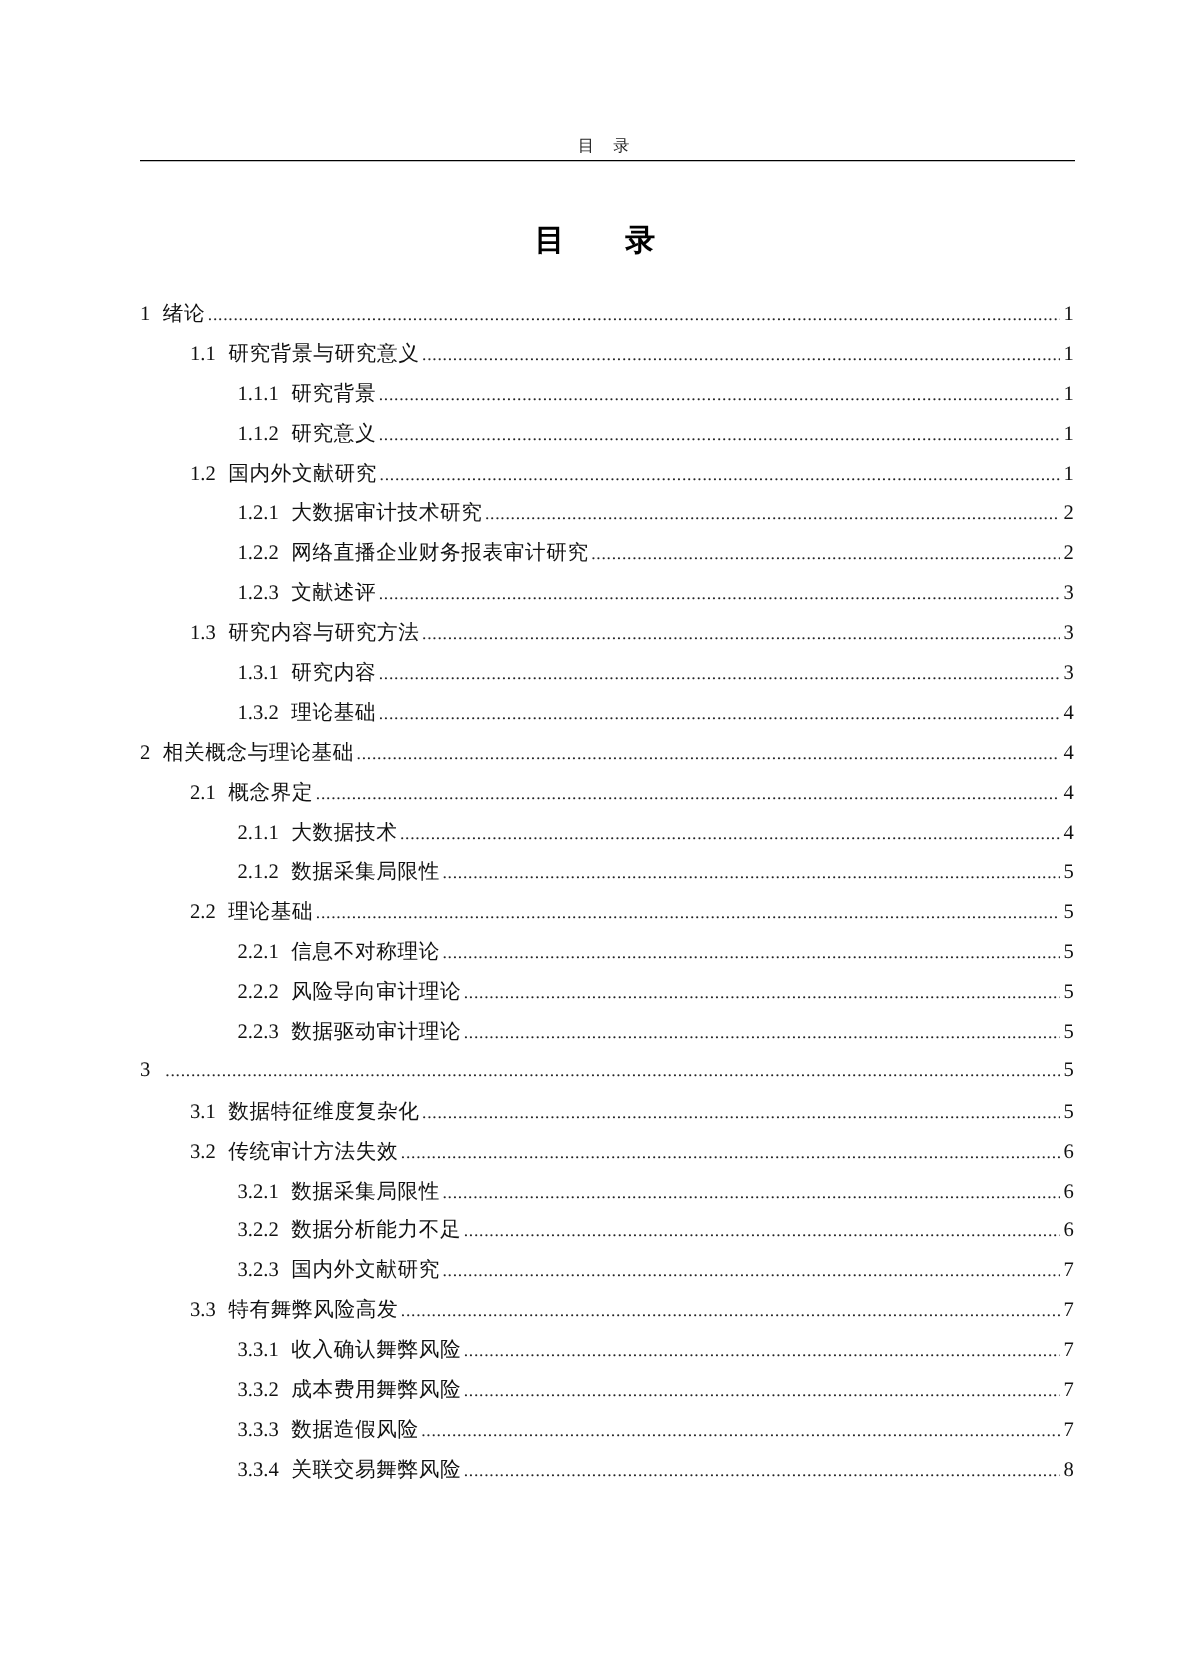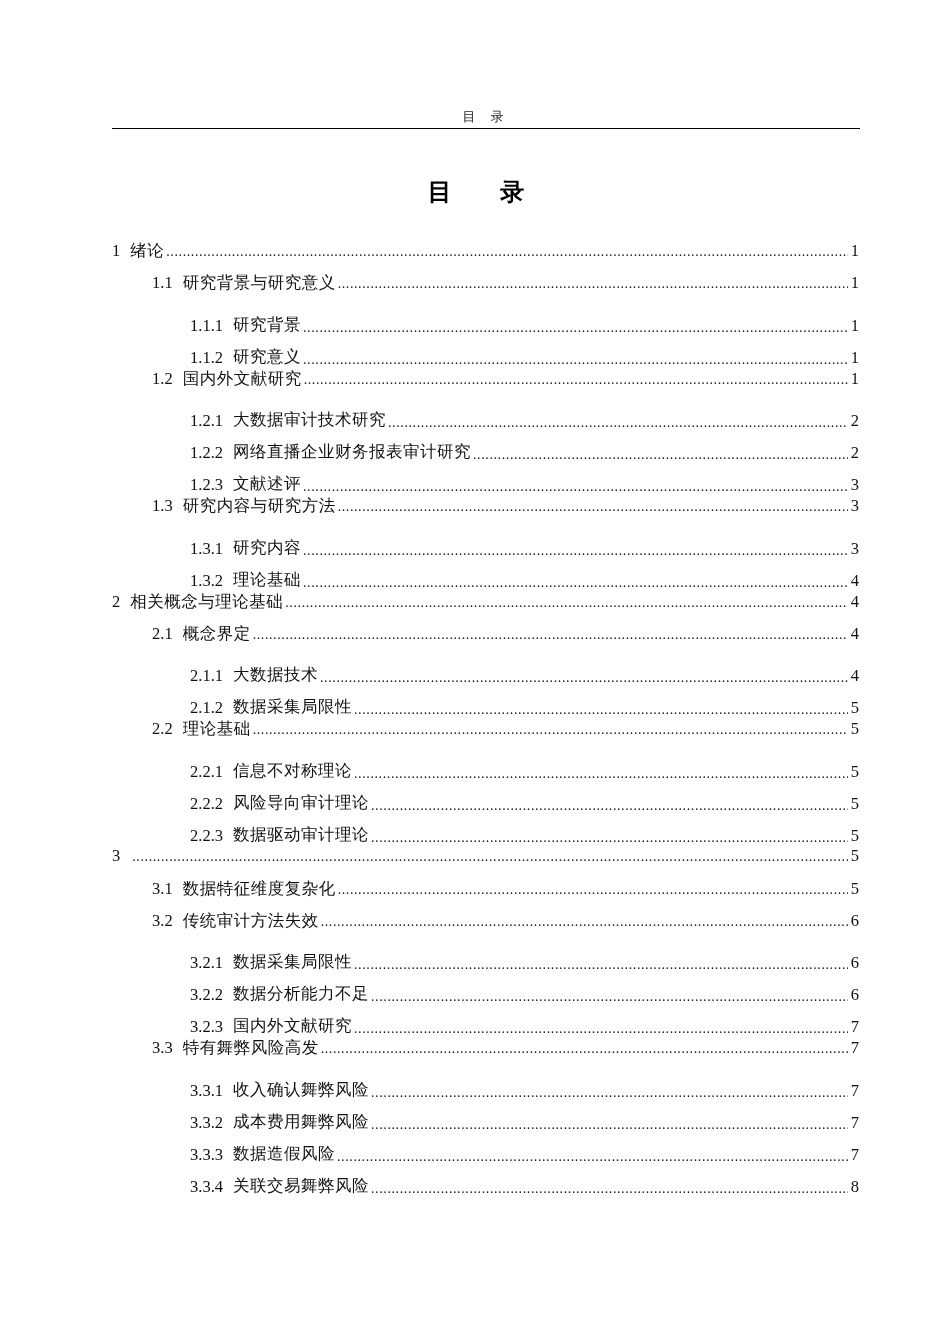--- a/index.html
+++ b/index.html
@@ -9,21 +9,21 @@
          text-align: center; font-size: 13px; letter-spacing: 6px; color: #222; }
   .header-rule { position: absolute; left: 112px; top: 128px; width: 748px;
          height: 0; border-top: 1.5px solid #000; }
   .page-title { position: absolute; left: 0; top: 176px; width: 972px; text-align: center;
          font-family: "DejaVu Sans", "Liberation Sans", sans-serif; font-weight: bold;
          font-size: 24px; letter-spacing: 20px; color: #000; }
   .toc { position: absolute; left: 112px; top: 240px; width: 747px; margin: 0; padding: 0; list-style: none; }
   .toc-entry { display: flex; align-items: baseline; height: 31.9px; font-size: 16.5px; white-space: nowrap; }
   .toc-entry.l1 { padding-left: 0; }
   .toc-entry.l2 { padding-left: 40px; justify-content: space-between; }
-  .toc-entry.l3 { padding-left: 78px; align-items: flex-end; }
+  .toc-entry.l3 { padding-left: 78px; }
   .num { margin-right: 10px; }
   .title { letter-spacing: 0.5px; }
   .leader { flex: 1; overflow: hidden; margin: 0 2px; color: #222; font-size: 14px; letter-spacing: 0.6px; }
   .leader::before { content: "........................................................................................................................................................................................................................................................................................"; }
   .page { min-width: 9px; text-align: right; }
 </style>
 </head>
 <body>
 
 <div class="running-header">目 录</div>

